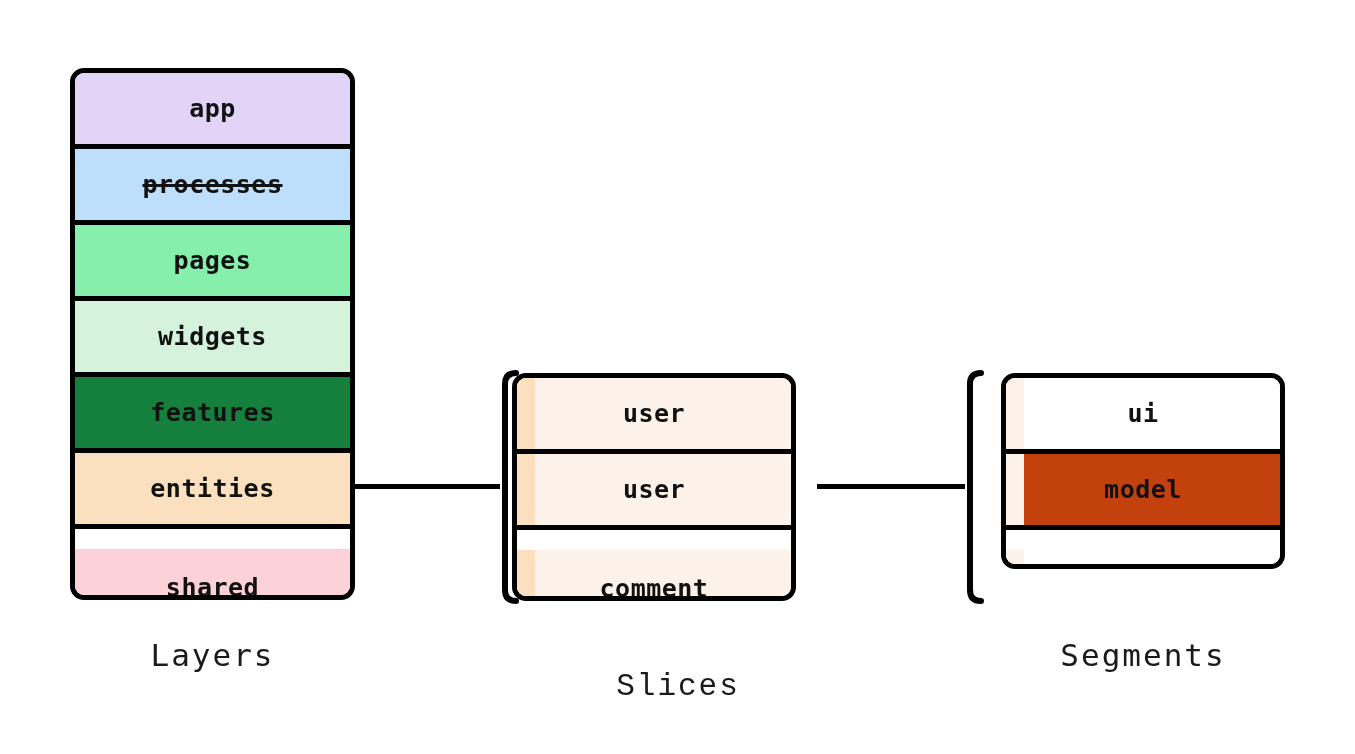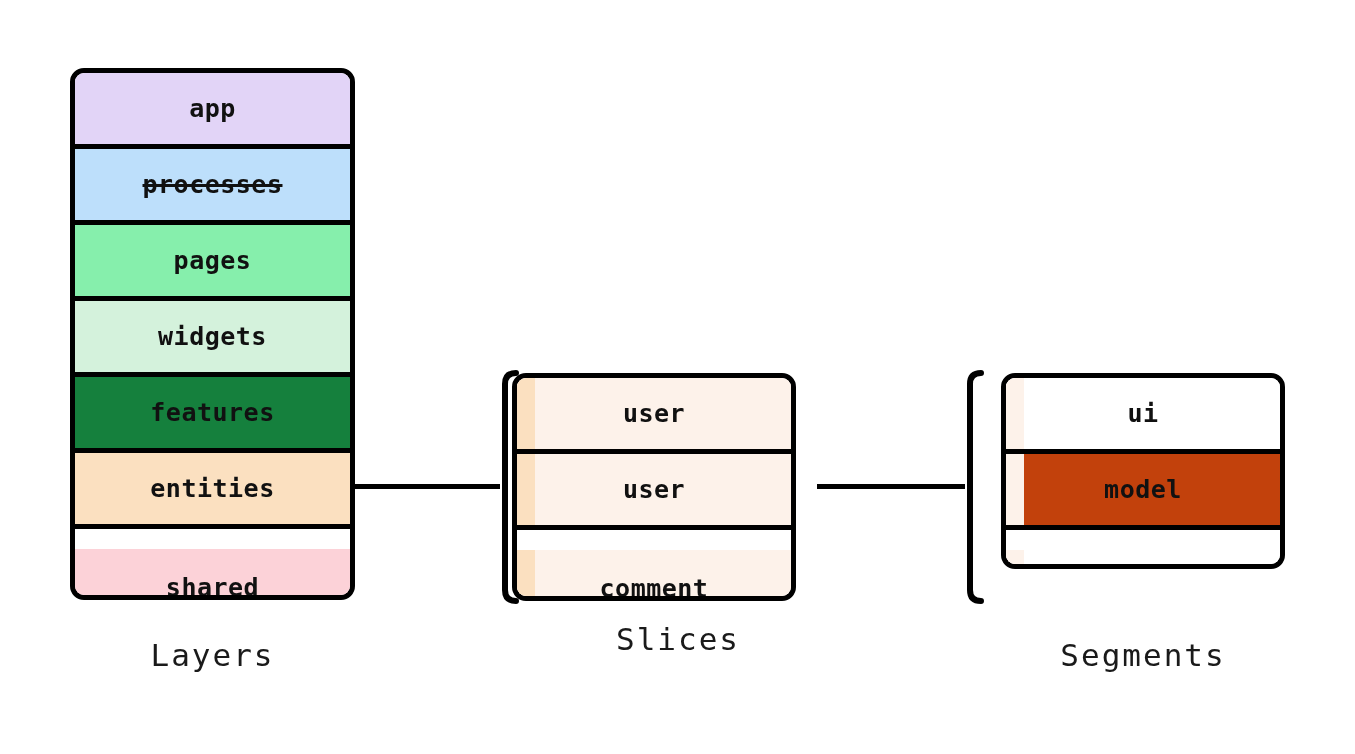--- a/index.html
+++ b/index.html
@@ -127,21 +127,21 @@
   .caption {
     position: absolute;
     font-size: 31px;
     color: #1a1a1a;
     letter-spacing: 2px;
     text-align: center;
     white-space: nowrap;
     line-height: 1;
   }
   #caption-layers   { left: 70px;  top: 640px; width: 285px; }
-  #caption-slices   { left: 536px; top: 624px; width: 284px; }
+  #caption-slices   { left: 536px; top: 671px; width: 284px; font-family: Liberation Mono, monospace; }
   #caption-segments { left: 1001px;top: 640px; width: 284px; }
 </style>
 </head>
 <body>
 
 <div class="diagram">
 
   <div class="stack" id="layers-stack">
     <div class="row" style="background: rgb(226, 212, 247);">
       <span class="row-label">app</span>

